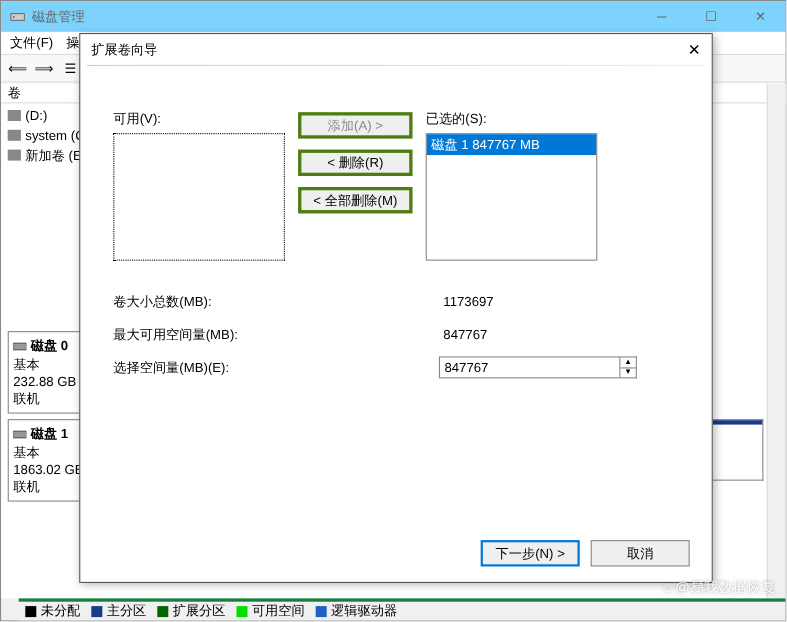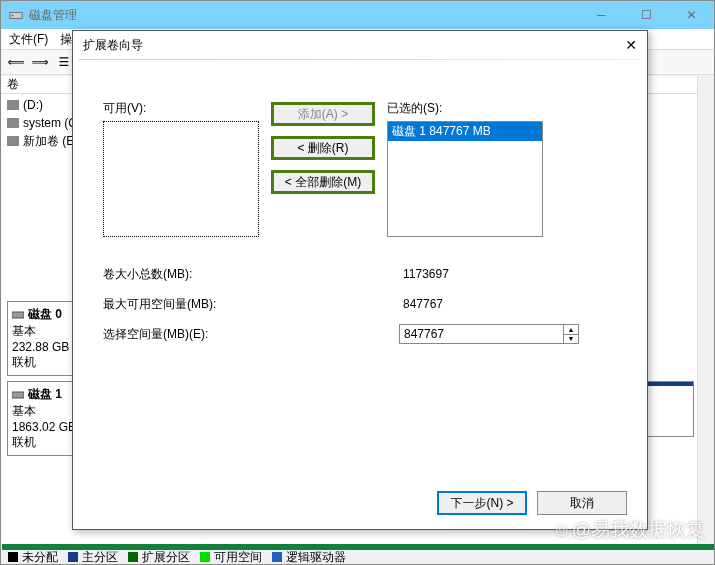--- a/index.html
+++ b/index.html
@@ -25,21 +25,21 @@
 
 .disk-section { position: absolute; left: 6px; right: 20px; }
 .disk0 { bottom: 168px; }
 .disk1 { bottom: 88px; }
 .disk-block { display: flex; }
 .disk-info { width: 86px; border: 1px solid #888; padding: 4px; }
 .disk-info .label { font-weight: bold; display: flex; align-items: center; gap: 4px; }
 .disk-bar { flex: 1; height: 56px; border: 1px solid #888; border-left: none; display: flex; }
 .disk-seg { border-left: 1px solid #888; }
 
-.legend { position: absolute; bottom: 0; left: 1px; right: 0; height: 20px; background: #f0f0f0; border-top: 6px solid #15803d; display: flex; align-items: center; padding: 0 6px; gap: 10px; }
+.legend { position: absolute; bottom: 0; left: 16px; right: 0; height: 20px; background: #f0f0f0; border-top: 3px solid #15803d; display: flex; align-items: center; padding: 0 6px; gap: 10px; }
 .legend-item { display: flex; align-items: center; gap: 4px; }
 .legend-sw { width: 10px; height: 10px; }
 
 
 .dialog { position: absolute; left: 72px; top: 30px; width: 576px; height: 500px; background: #fff; border: 1px solid #555; box-shadow: 2px 2px 8px rgba(0,0,0,0.3); z-index: 10; }
 .dlg-title { height: 28px; display: flex; align-items: center; padding: 0 10px; }
 .dlg-close { position: absolute; right: 6px; top: 4px; width: 20px; height: 20px; display: flex; align-items: center; justify-content: center; font-size: 14px; }
 .dlg-header { padding: 6px 20px 12px 20px; }
 .dlg-header h3 { font-size: 12px; font-weight: bold; }
 .dlg-header p { margin-top: 2px; padding-left: 20px; }
@@ -62,21 +62,21 @@
 .spinner { display: flex; width: 180px; }
 .spinner input { flex: 1; border: 1px solid #888; padding: 2px 4px; font-size: 12px; }
 .spin-btns { width: 18px; display: flex; flex-direction: column; border: 1px solid #888; border-left: none; }
 .spin-btns div { flex: 1; display: flex; align-items: center; justify-content: center; font-size: 7px; border-bottom: 1px solid #888; }
 .spin-btns div:last-child { border-bottom: none; }
 
 .dlg-footer { position: absolute; bottom: 14px; right: 20px; display: flex; gap: 10px; }
 .dlg-footer button { width: 90px; height: 24px; border: 1px solid #888; background: #efefef; }
 .dlg-footer button.primary { border: 2px solid #0078d7; }
 
-.watermark { position: absolute; right: 10px; bottom: 22px; color: #fff; opacity: 0.8; text-shadow: 0 0 3px rgba(0,0,0,0.5); font-size: 19px; z-index: 20; pointer-events: none; }
+.watermark { position: absolute; right: 10px; bottom: 22px; color: #fff; opacity: 0.8; text-shadow: 0 0 3px rgba(0,0,0,0.5); font-size: 13px; z-index: 20; pointer-events: none; }
 </style>
 </head>
 <body>
 
 <div class="main-window">
   <div class="titlebar">
     <svg class="titlebar-icon" viewBox="0 0 16 16">
         <rect x="1" y="5" width="14" height="7" fill="#ccc" stroke="#666"></rect>
         <circle cx="4" cy="8.5" r="1" fill="#666"></circle>
       </svg>

